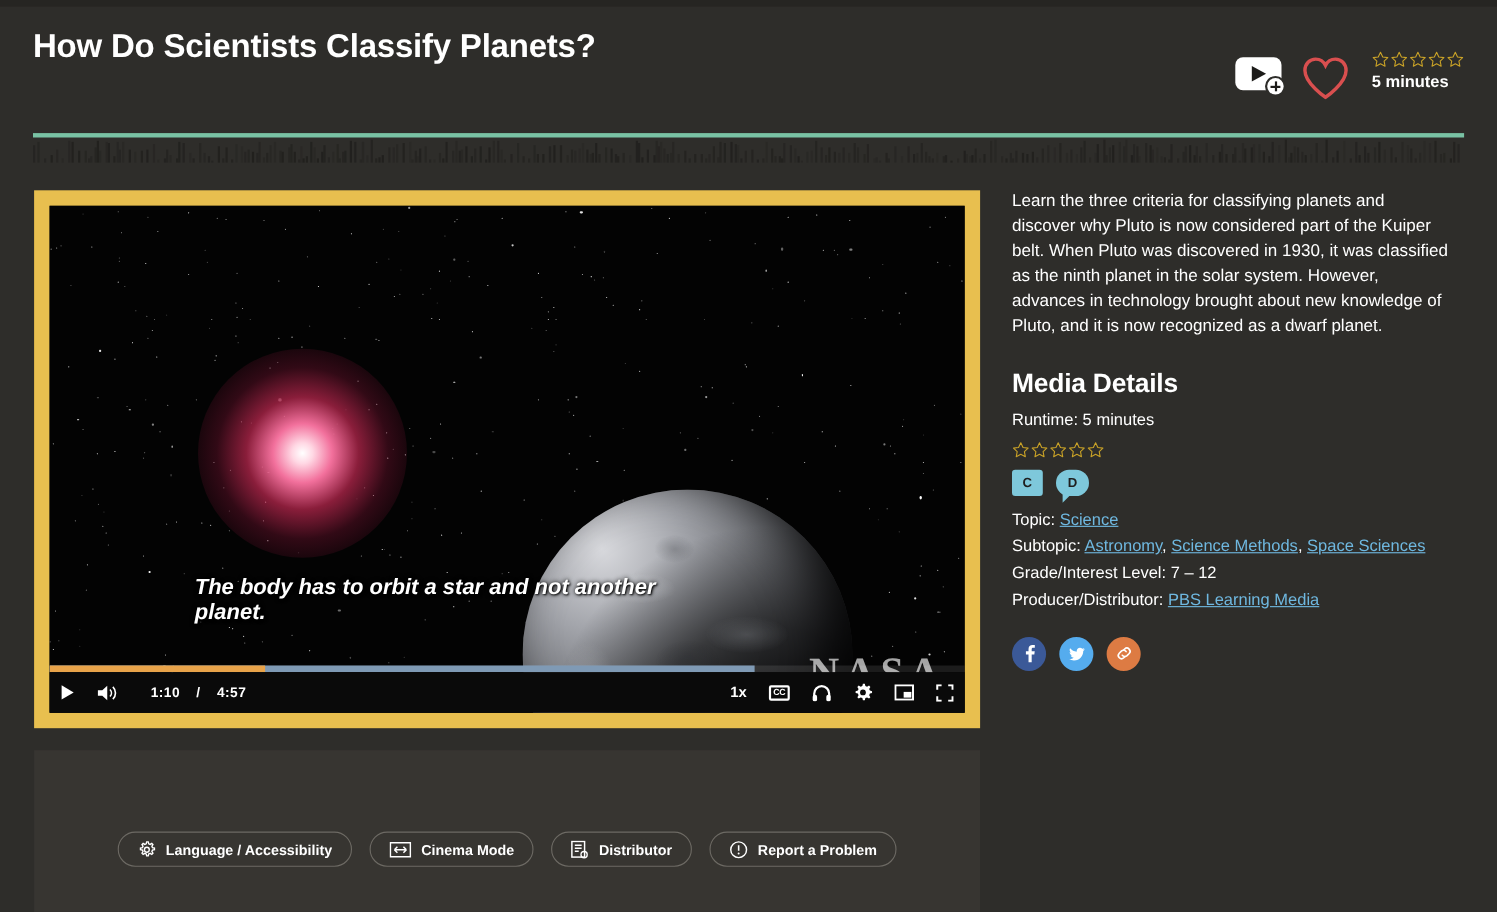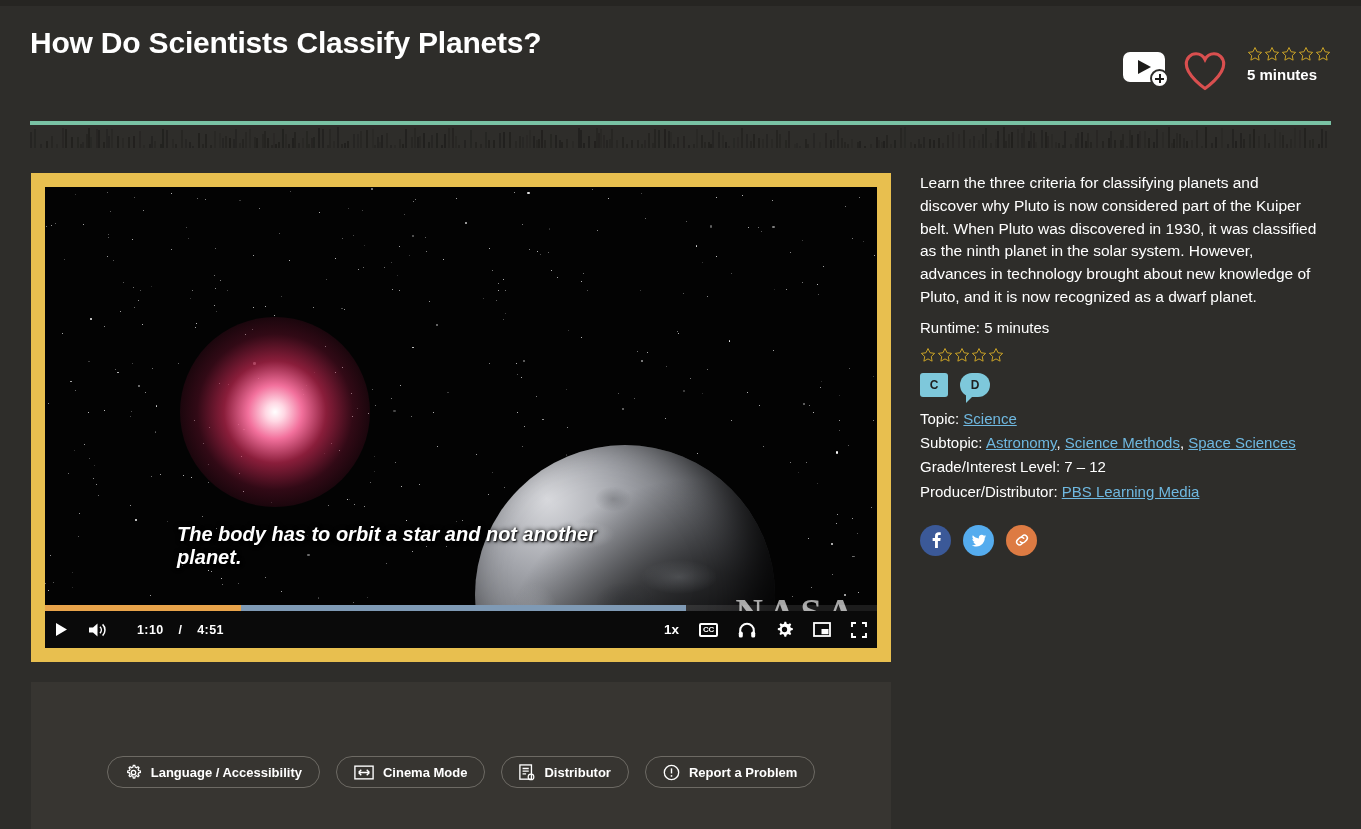--- a/index.html
+++ b/index.html
@@ -1235,21 +1235,21 @@
           <svg width="19" height="16" viewBox="0 0 19 16">
             <polygon points="1,5.5 5,5.5 9.5,1.5 9.5,14.5 5,10.5 1,10.5" fill="#ffffff"></polygon>
             <path d="M12 4.8 A4.6 4.6 0 0 1 12 11.2" fill="none" stroke="#ffffff" stroke-width="1.5"></path>
             <path d="M14.6 2.4 A7.8 7.8 0 0 1 14.6 13.6" fill="none" stroke="#ffffff" stroke-width="1.5"></path>
           </svg>
         </div>
 
         <div class="time">
           <span class="cur">1:10</span>
           <span class="sep">/</span>
-          <span>4:51</span>
+          <span>4:57</span>
         </div>
 
         <div class="spacer"></div>
 
         <div class="ctrl">
           <span class="speed">1x</span>
         </div>
 
         <div class="ctrl">
           <div class="cc-box">CC</div>
@@ -1325,20 +1325,21 @@
         <span>Report a Problem</span>
       </div>
 
     </div>
   </div>
 
   <div class="right-col">
 
     <div class="description">Learn the three criteria for classifying planets and discover why Pluto is now considered part of the Kuiper belt. When Pluto was discovered in 1930, it was classified as the ninth planet in the solar system. However, advances in technology brought about new knowledge of Pluto, and it is now recognized as a dwarf planet.</div>
 
+    <div class="details-title">Media Details</div>
 
     <div class="meta-line">
       <b>Runtime:</b>
       <span>5 minutes</span>
     </div>
 
     <div class="details-stars" id="details-stars">
         <svg class="star" viewBox="0 0 20 19" width="16" height="16">
           <path d="M10 1.4 l2.55 5.3 5.75 0.75 -4.2 4.0 1.05 5.75 -5.15-2.8 -5.15 2.8 1.05-5.75 -4.2-4.0 5.75-0.75 Z" fill="none" stroke="#c9a227" stroke-width="1.25" stroke-linejoin="round"></path>
         </svg>

